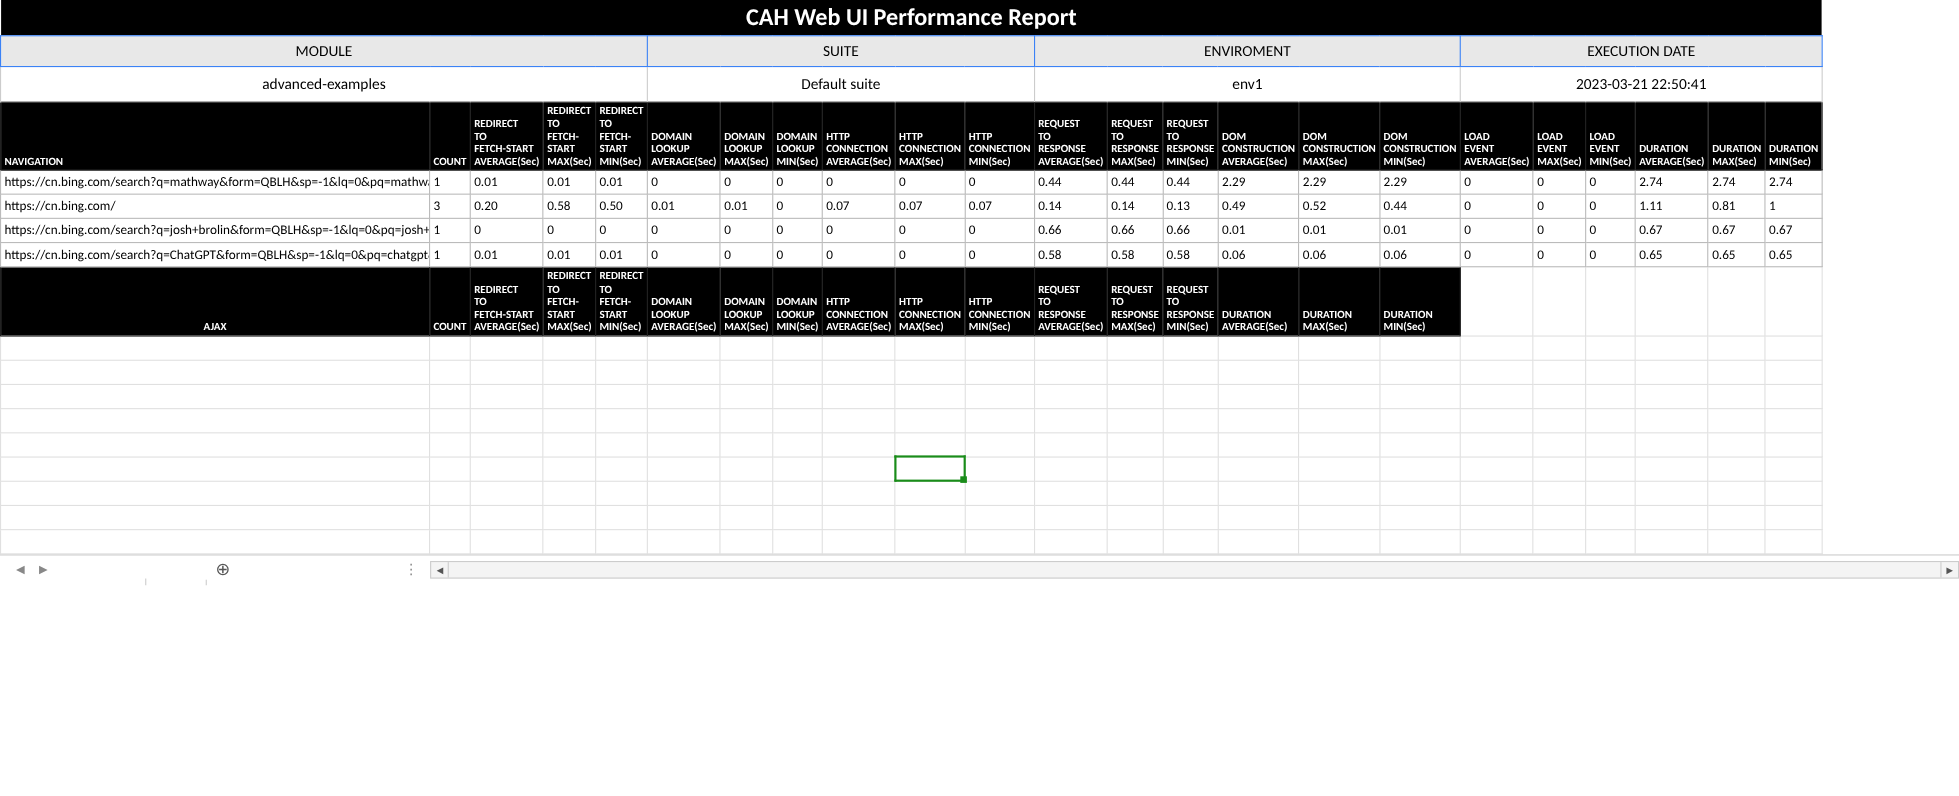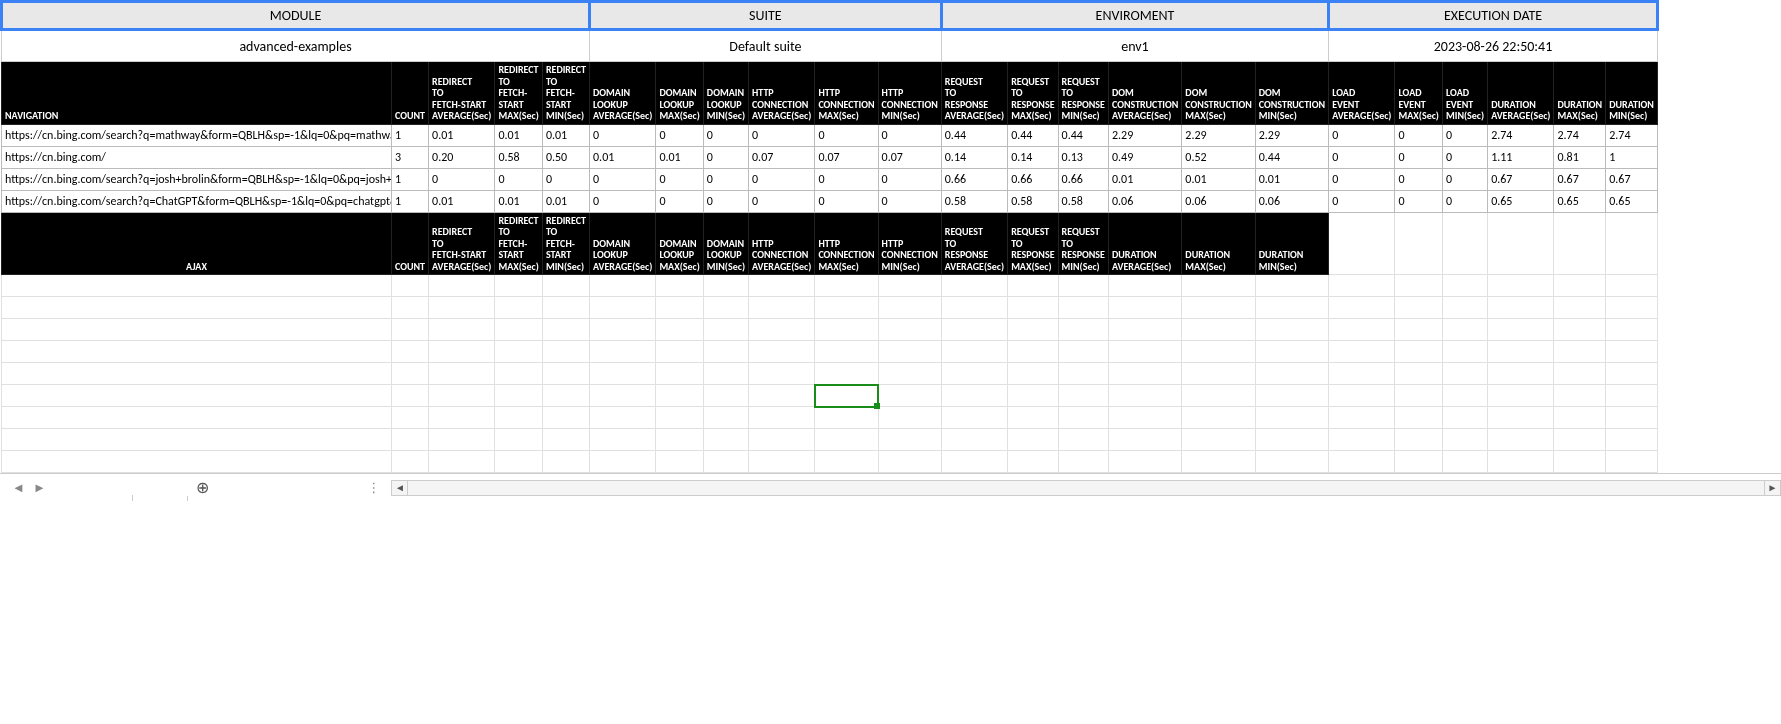--- a/index.html
+++ b/index.html
@@ -20,21 +20,21 @@
     font-weight: bold;
     font-size: 22px;
     text-align: center;
     border: none;
     height: 32px;
   }
   .meta-header td {
     background: #e8e8e8;
     color: #000;
     text-align: center;
-    border: 3px solid #3b82f6;
+    border: 1px solid #3b82f6;
     height: 28px;
     font-size: 14px;
   }
   .meta-value td {
     background: #fff;
     color: #000;
     text-align: center;
     border: 1px solid #ccc;
     height: 32px;
     font-size: 14px;
@@ -136,31 +136,34 @@
     font-size: 10px;
   }
   .hscroll .arrow.left { left: 0; border-right: 1px solid #ccc; }
   .hscroll .arrow.right { right: 0; border-left: 1px solid #ccc; }
 </style>
 </head>
 <body>
 
 <table class="report">
   <tbody>
+      <tr class="title-row">
+    <td colspan="23">CAH Web UI Performance Report</td>
+  </tr>
   <tr class="meta-header">
     <td colspan="5">MODULE</td>
     <td colspan="6">SUITE</td>
     <td colspan="6">ENVIROMENT</td>
     <td colspan="6">EXECUTION DATE</td>
   </tr>
   <tr class="meta-value">
     <td colspan="5">advanced-examples</td>
     <td colspan="6">Default suite</td>
     <td colspan="6">env1</td>
-    <td colspan="6">2023-08-26 22:50:41</td>
+    <td colspan="6">2023-03-21 22:50:41</td>
   </tr>
   <tr class="col-header" id="hdr1">
         <td style="width: 390px; vertical-align: bottom;">NAVIGATION</td>
         <td style="width: 40px; vertical-align: bottom;">COUNT</td>
         <td style="width: 55px;">REDIRECT<br>TO<br>FETCH-START<br>AVERAGE(Sec)</td>
         <td style="width: 55px;">REDIRECT<br>TO<br>FETCH-START<br>MAX(Sec)</td>
         <td style="width: 55px;">REDIRECT<br>TO<br>FETCH-START<br>MIN(Sec)</td>
         <td style="width: 55px;">DOMAIN<br>LOOKUP<br>AVERAGE(Sec)</td>
         <td style="width: 50px;">DOMAIN<br>LOOKUP<br>MAX(Sec)</td>
         <td style="width: 50px;">DOMAIN<br>LOOKUP<br>MIN(Sec)</td>

